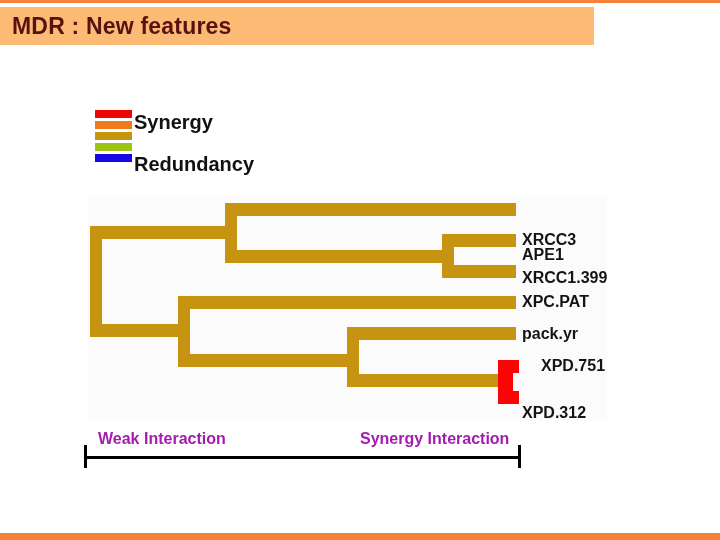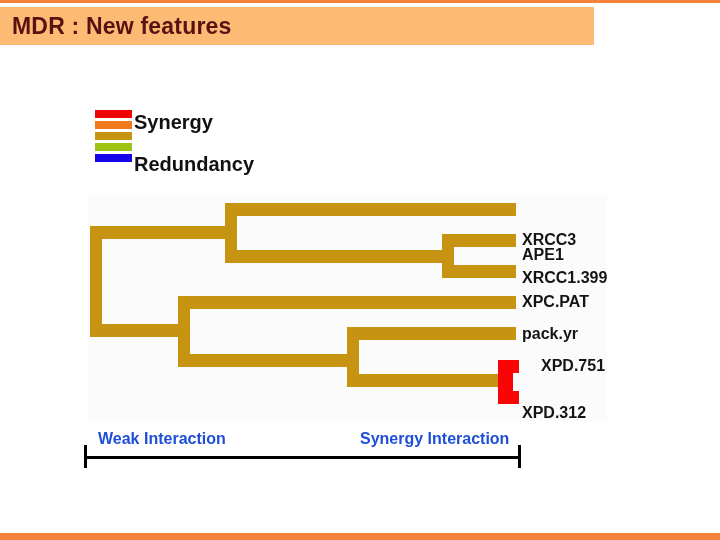--- a/index.html
+++ b/index.html
@@ -27,21 +27,21 @@
   .seg{position:absolute;background:#C69410;}
   .seg.red{background:#FA0505;}
   .leaf-label{
     position:absolute;left:522px;font-size:16px;font-weight:bold;color:#141414;
     line-height:16px;white-space:nowrap;
   }
   
   .scale-line{left:84px;top:456px;width:437px;height:3px;background:#000;}
   .scale-tick{width:3px;height:23px;background:#000;top:445px;}
   .scale-label{
-    position:absolute;top:430px;font-size:16px;font-weight:bold;color:#1d4ed8;white-space:nowrap;
+    position:absolute;top:430px;font-size:16px;font-weight:bold;color:#a21caf;white-space:nowrap;
   }
 </style>
 </head>
 <body>
 
 <div class="abs top-strip"></div>
 
 <div class="abs header-bar">
   <div class="slide-title">MDR : New features</div>
 </div>

